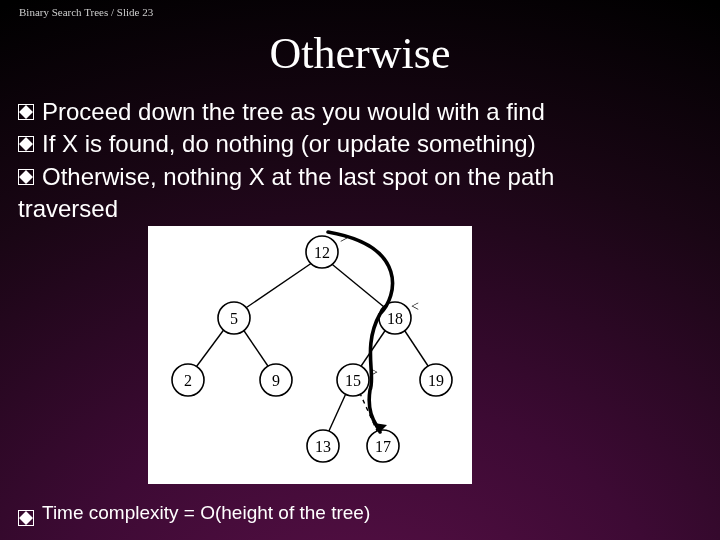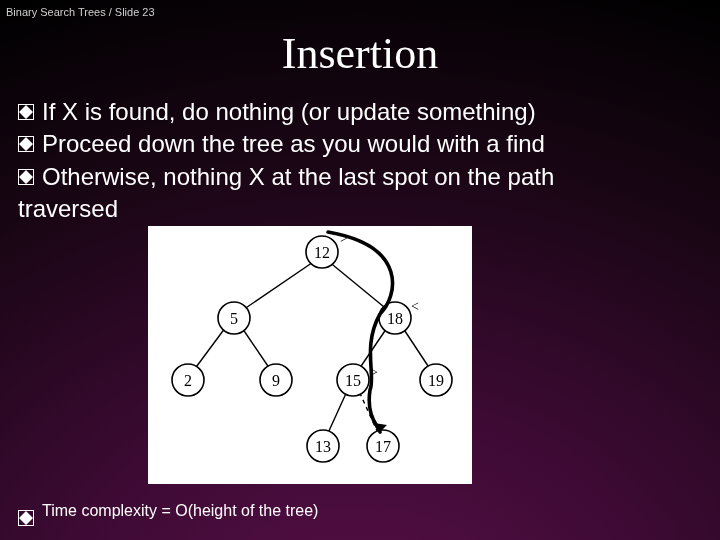--- a/index.html
+++ b/index.html
@@ -6,24 +6,24 @@
   html, body { width: 720px; height: 540px; overflow: hidden; }
   body {
     font-family: Arial, Helvetica, sans-serif;
     background: radial-gradient(ellipse 900px 700px at 50% 120%, #5a1048 0%, #3d0a34 35%, #1a0615 70%, #000000 100%);
     color: #fff;
     position: relative;
   }
   .breadcrumb {
     position: absolute;
     top: 6px;
-    left: 6px;
+    left: 19px;
     font-size: 11px;
     color: #cfcfcf;
-    font-family: Liberation Sans, sans-serif;
+    font-family: Liberation Serif, serif;
   }
   .title {
     position: absolute;
     top: 28px;
     left: 0;
     width: 100%;
     text-align: center;
     font-family: "Times New Roman", Times, serif;
     font-size: 44px;
     font-weight: normal;
@@ -63,52 +63,52 @@
     background: #ffffff;
   }
   .tree-svg { width: 100%; height: 100%; display: block; }
   .footer-line {
     position: absolute;
     left: 18px;
     bottom: 14px;
     display: flex;
     align-items: flex-start;
     color: #fff;
-    font-size: 16px;
+    font-size: 19px;
   }
 </style>
 </head>
 <body>
 
 <div class="breadcrumb">
   <span>Binary Search Trees / Slide 23</span>
 </div>
 
-<h1 class="title">Insertion</h1>
+<h1 class="title">Otherwise</h1>
 
 <div class="content">
 
   <div class="bullet-line">
     <span class="bullet-icon">
       <svg viewBox="0 0 16 16">
           <rect x="0.5" y="0.5" width="15" height="15" fill="none" stroke="#fff" stroke-width="1"></rect>
           <path d="M8 1 L15 8 L8 15 L1 8 Z M8 4 L12 8 L8 12 L4 8 Z" fill="#fff"></path>
         </svg>
     </span>
-    <span>If X is found, do nothing (or update something)</span>
+    <span>Proceed down the tree as you would with a find</span>
   </div>
 
   <div class="bullet-line">
     <span class="bullet-icon">
       <svg viewBox="0 0 16 16">
           <rect x="0.5" y="0.5" width="15" height="15" fill="none" stroke="#fff" stroke-width="1"></rect>
           <path d="M8 1 L15 8 L8 15 L1 8 Z M8 4 L12 8 L8 12 L4 8 Z" fill="#fff"></path>
         </svg>
     </span>
-    <span>Proceed down the tree as you would with a find</span>
+    <span>If X is found, do nothing (or update something)</span>
   </div>
 
   <div class="bullet-line">
     <span class="bullet-icon">
       <svg viewBox="0 0 16 16">
           <rect x="0.5" y="0.5" width="15" height="15" fill="none" stroke="#fff" stroke-width="1"></rect>
           <path d="M8 1 L15 8 L8 15 L1 8 Z M8 4 L12 8 L8 12 L4 8 Z" fill="#fff"></path>
         </svg>
     </span>
     <span>Otherwise, nothing X at the last spot on the path</span>

